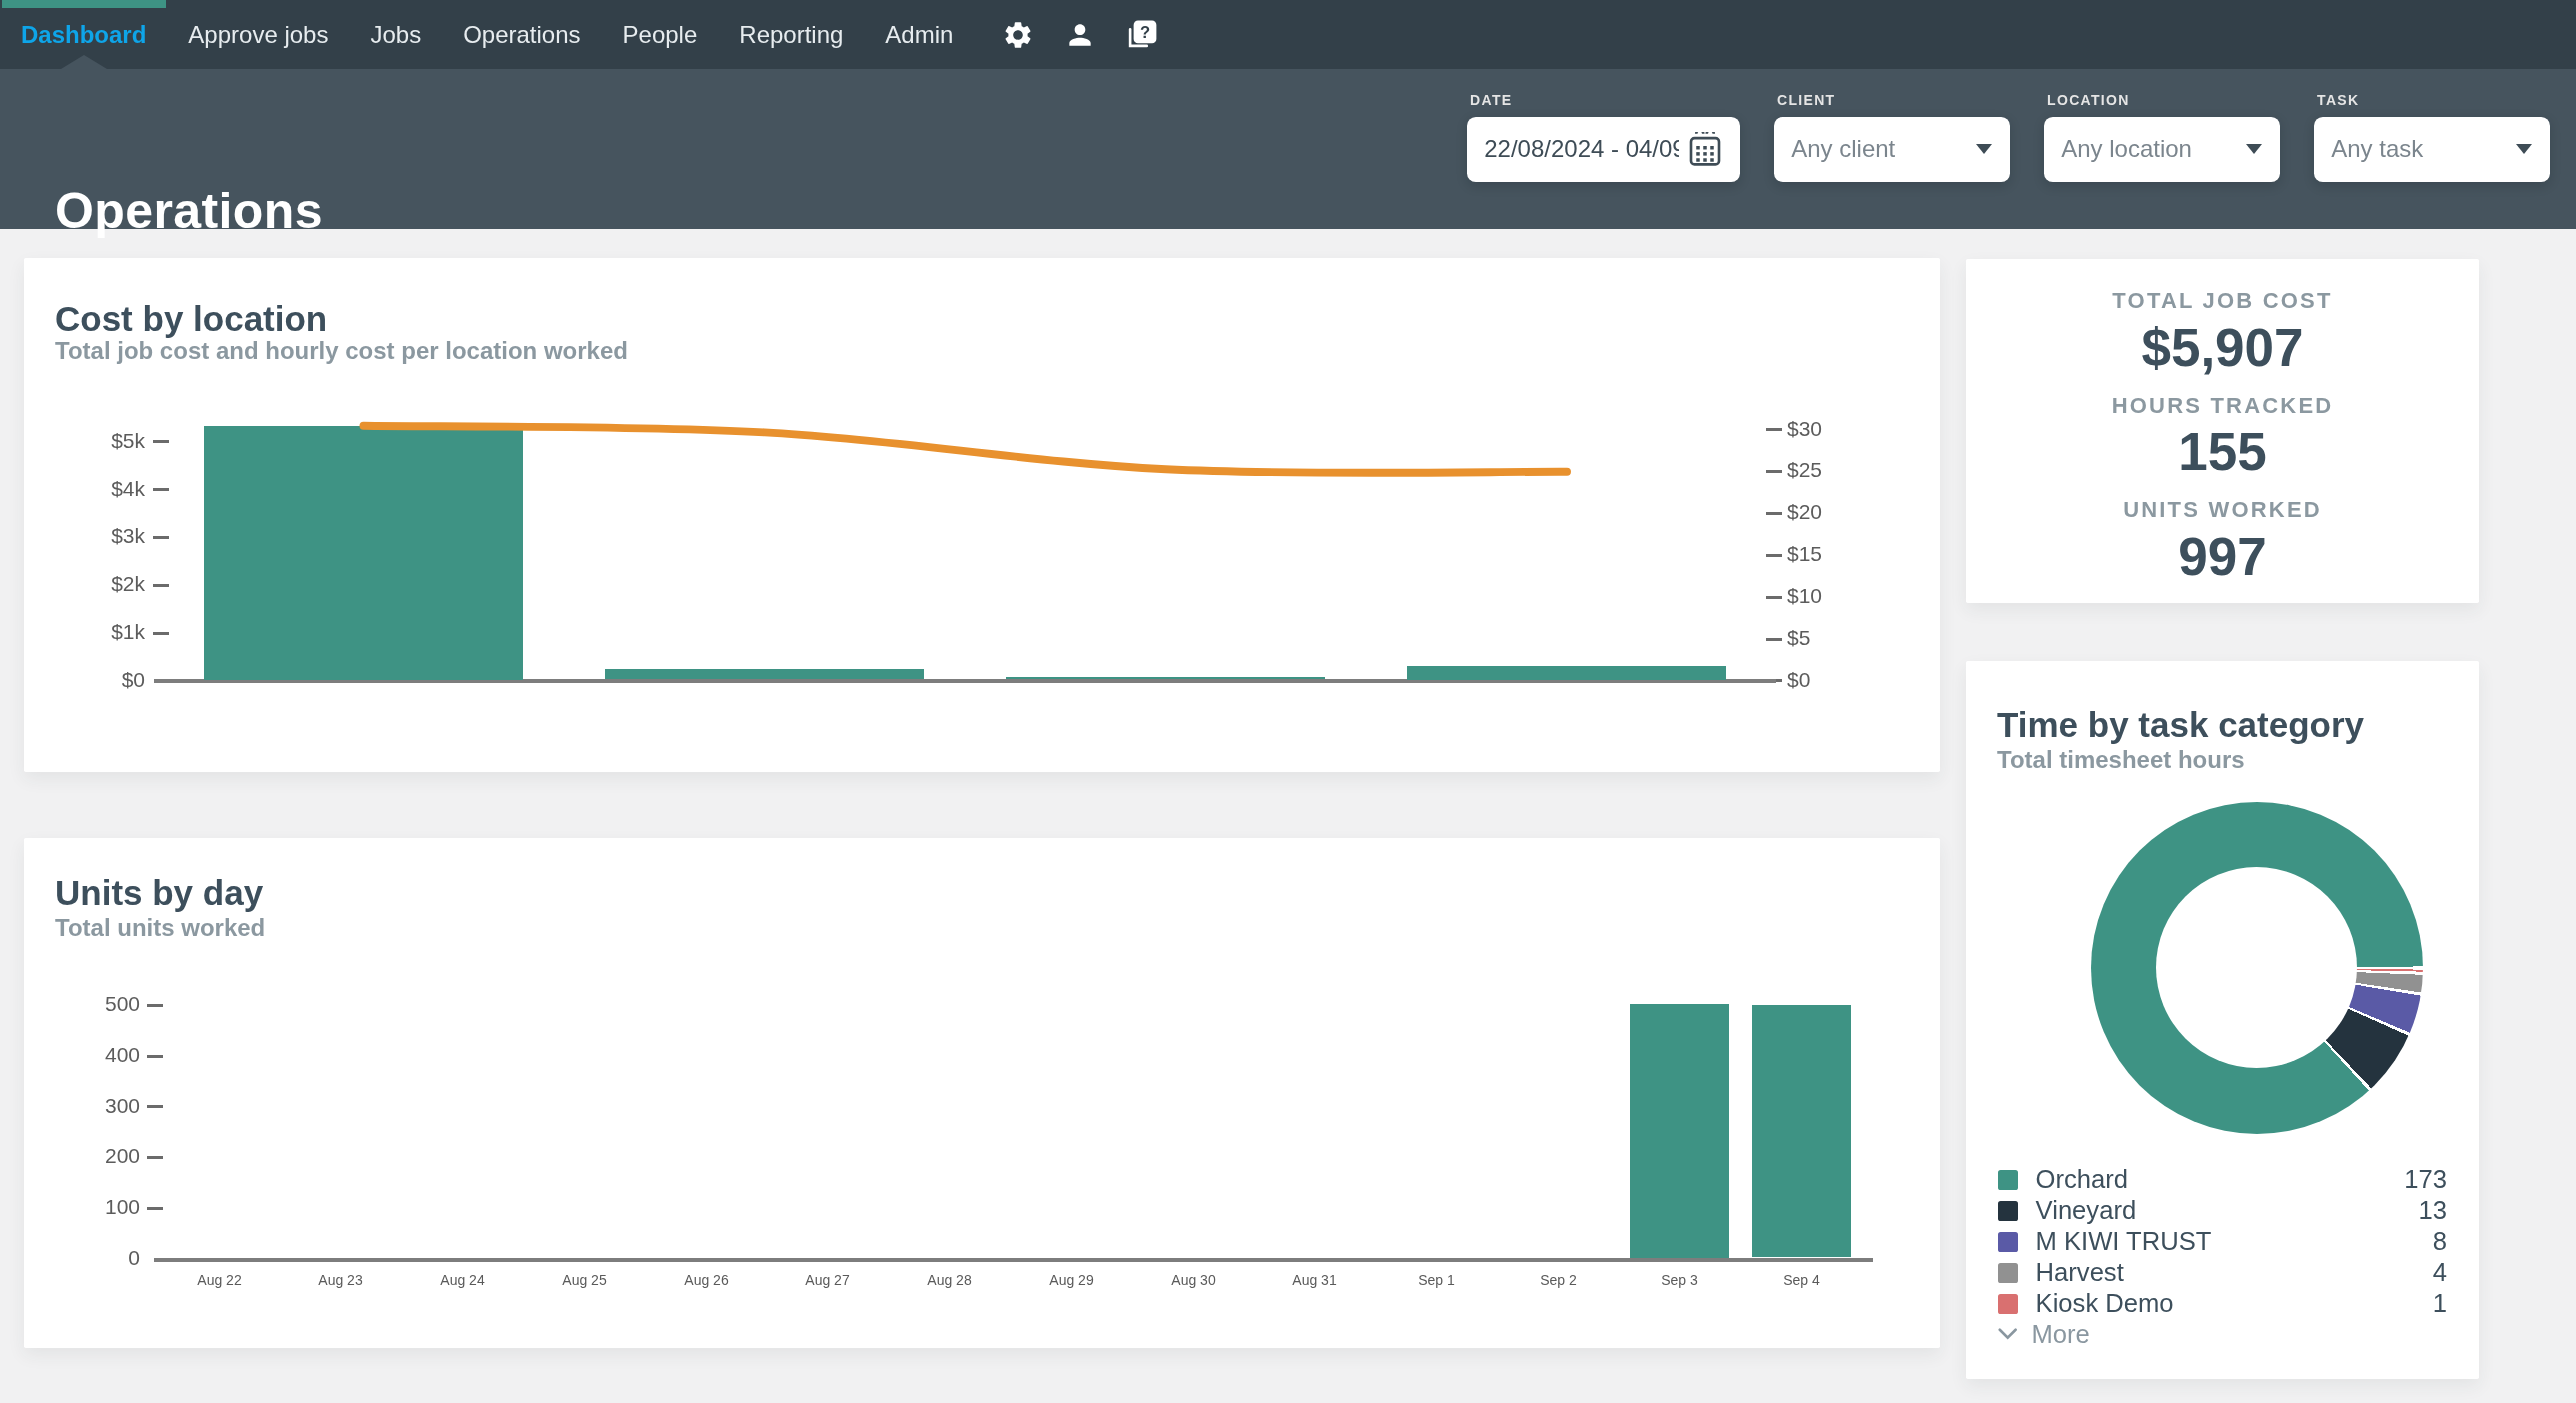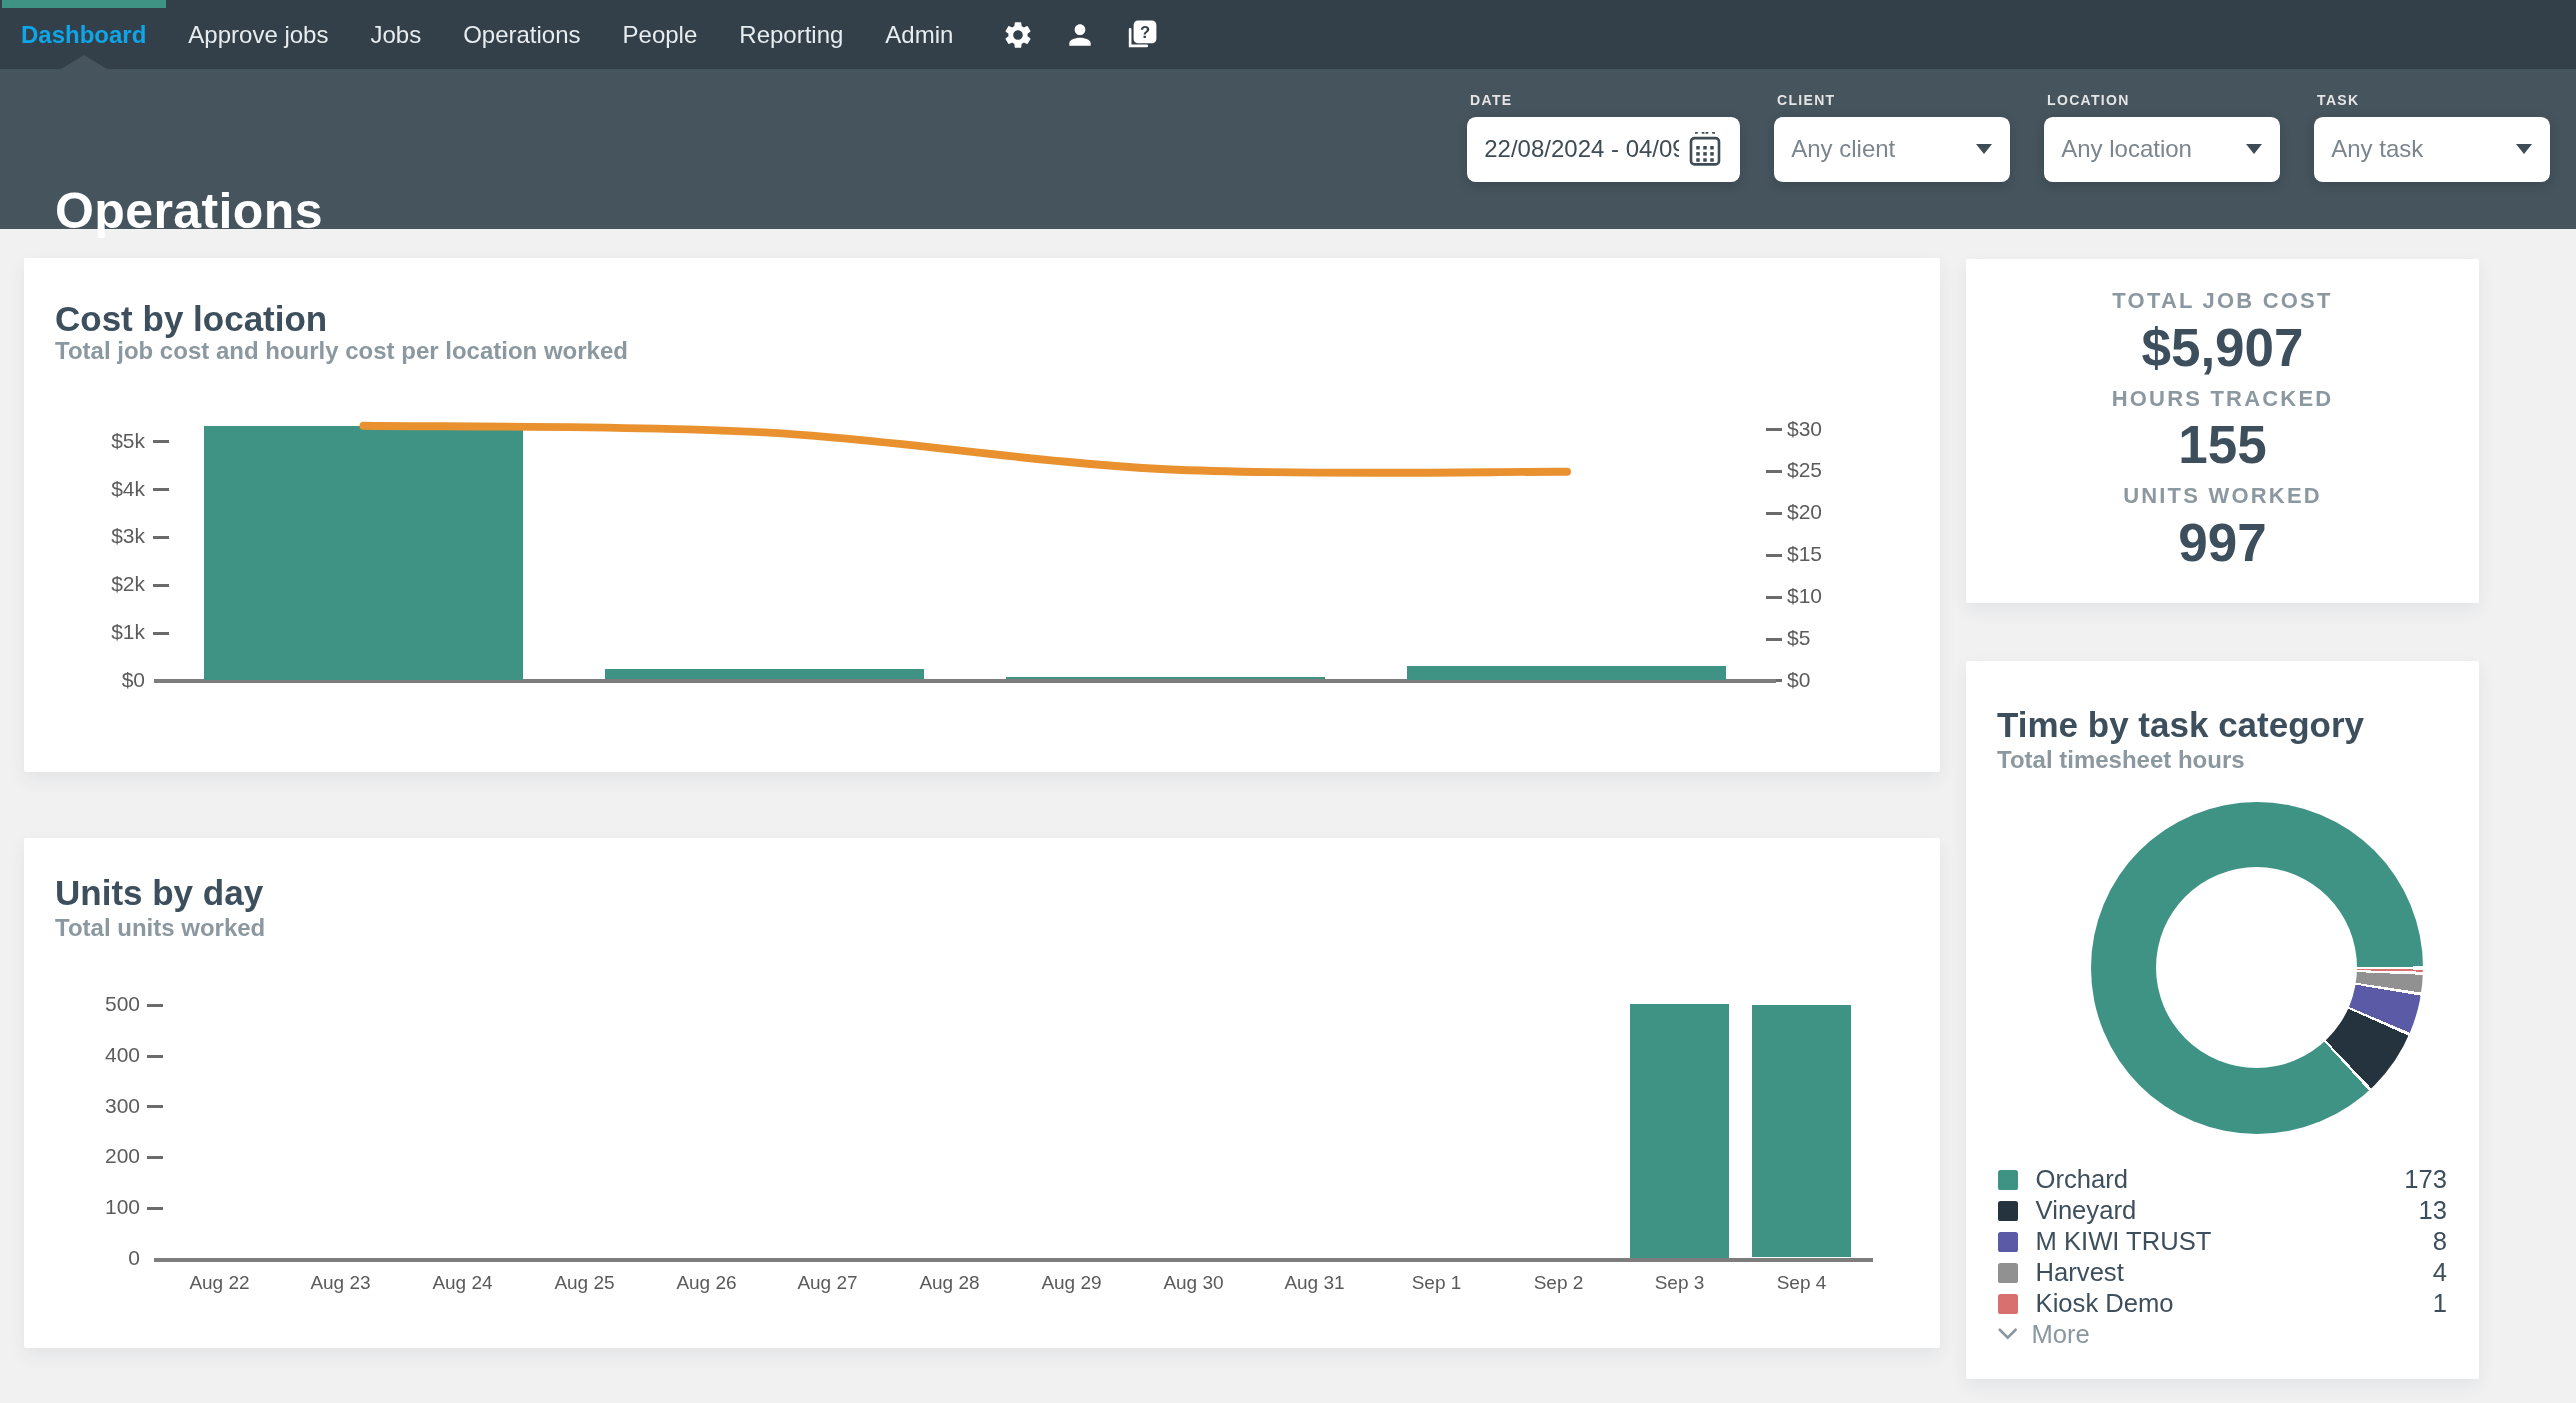--- a/index.html
+++ b/index.html
@@ -34,28 +34,28 @@
   .chevron-down { width:0; height:0; border-left:8px solid transparent; border-right:8px solid transparent; border-top:10.6px solid #3e4c56; margin-left:10.6px; }
   .cal-icon { margin-left:8.8px; flex:none; }
 
   
   .card { position:absolute; background:#fff; border-radius:1.8px; box-shadow:0 7px 17.6px rgba(40,50,60,0.07); }
   .card-title { position:absolute; left:31px; font-size:35px; font-weight:bold; color:#3d4f5c; }
   .card-sub { position:absolute; left:31px; font-size:24px; font-weight:bold; color:#8b98a0; }
 
   #cost-card  { left:24px; top:258px; width:1916px; height:514px; }
   #units-card { left:24px; top:838px; width:1916px; height:510px; }
-  #stats-card { left:1966px; top:259px; width:513px; height:344px; display:flex; flex-direction:column; align-items:center; padding-top:29px; gap:8px; }
+  #stats-card { left:1966px; top:259px; width:513px; height:344px; display:flex; flex-direction:column; align-items:center; padding-top:29px; gap:15px; }
   #donut-card { left:1966px; top:661px; width:513px; height:718px; }
 
   .axis-label { position:absolute; font-size:21px; color:#5c5c5c; line-height:21px; }
   .tick-dash { position:absolute; width:16px; height:2.6px; background:#6b6b6b; }
   .baseline { position:absolute; height:3.5px; background:#7d7d7d; }
   .bar { position:absolute; background:#3e9384; }
-  .x-label { position:absolute; width:115px; text-align:center; font-size:19px; color:#5a5a5a; }
+  .x-label { position:absolute; width:115px; text-align:center; font-size:14px; color:#5a5a5a; }
   .line-svg { position:absolute; inset:0; pointer-events:none; }
 
   
   .stat { display:flex; flex-direction:column; align-items:center; }
   .stat-label { font-size:22px; font-weight:bold; letter-spacing:2.2px; color:#8b98a0; }
   .stat-value { font-size:53px; font-weight:bold; color:#3d4f5c; margin-top:2.6px; }
 
   
   #donut { position:absolute; left:125px; top:141px; width:332px; height:332px; border-radius:50%; }
   #donut .hole { position:absolute; left:50%; top:50%; width:201px; height:201px; margin:-101px 0 0 -101px; background:#fff; border-radius:50%; }

